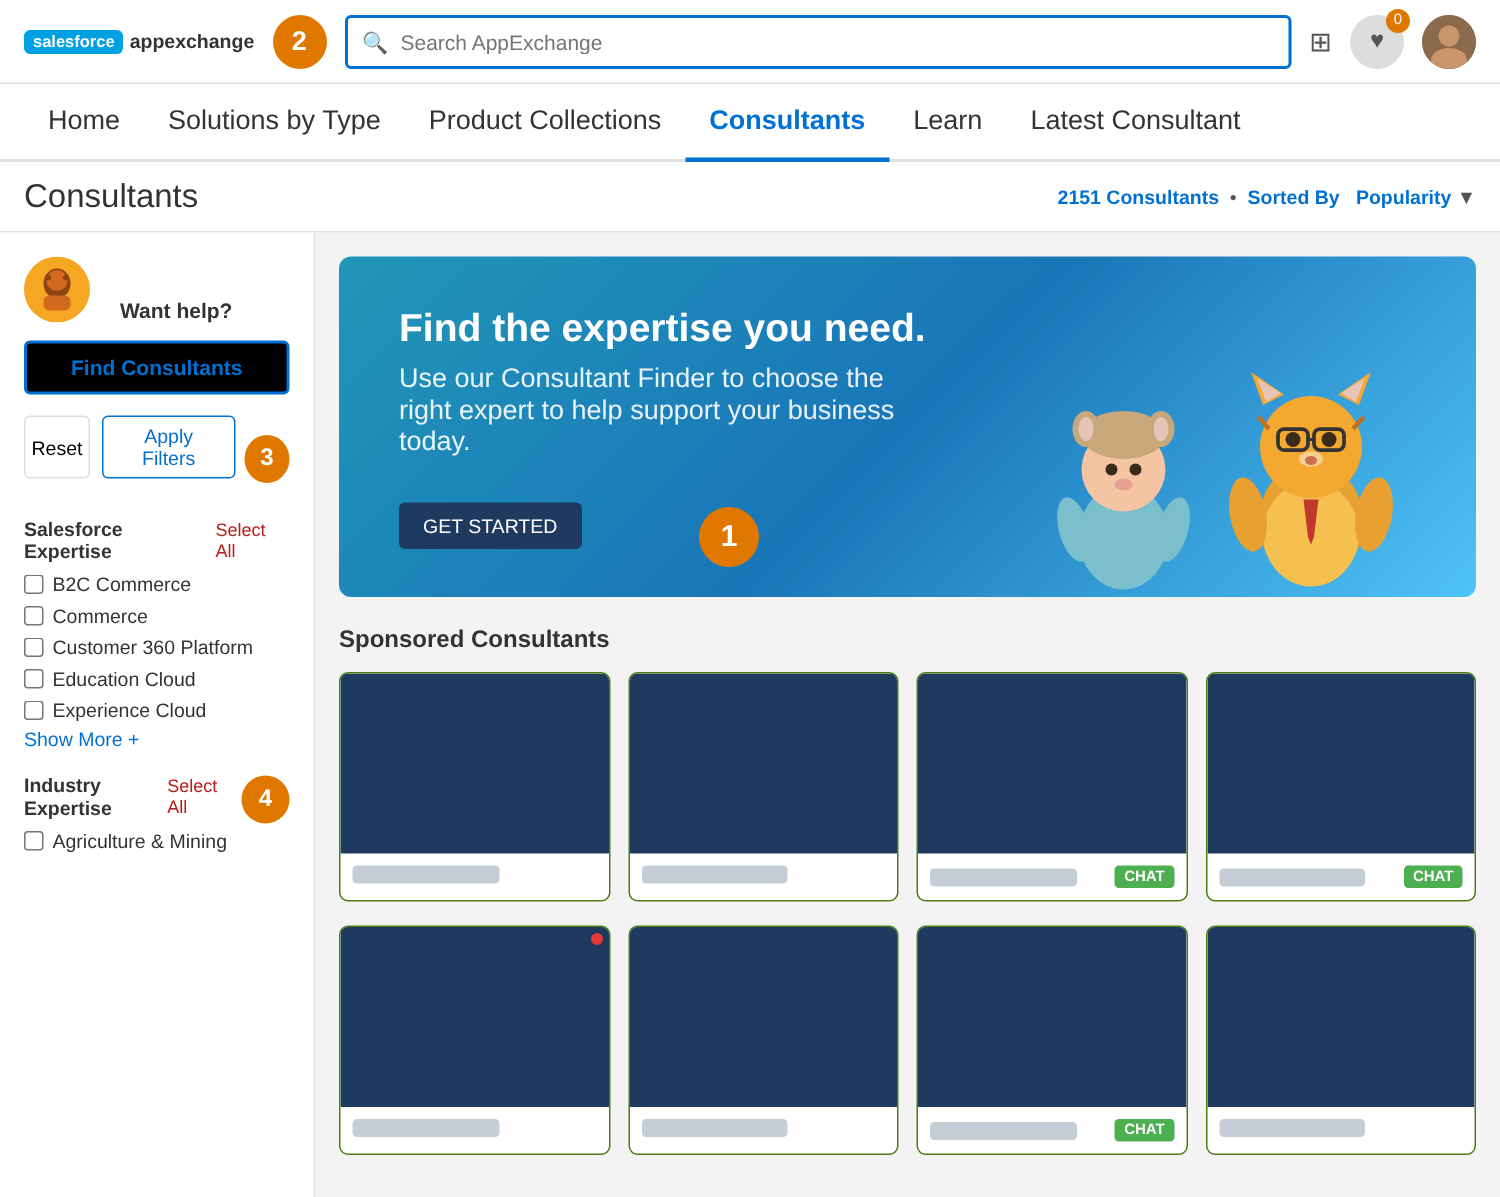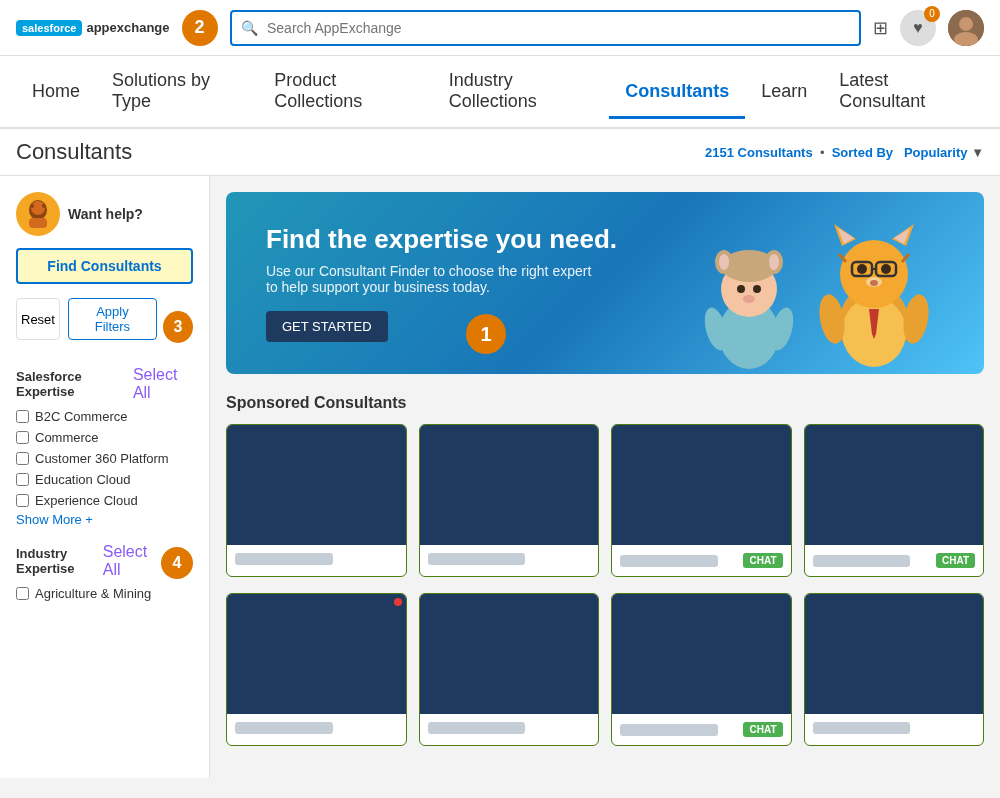--- a/index.html
+++ b/index.html
@@ -30,43 +30,43 @@
     .page-title-bar { background: #fff; padding: 10px 16px; display: flex; align-items: center; justify-content: space-between; border-bottom: 1px solid #e0e0e0; }
     .page-title { font-size: 22px; font-weight: 400; color: #333; }
     .sort-info { font-size: 13px; color: #555; }
     .sort-info span { color: #0070d2; font-weight: 600; cursor: pointer; }
 
     
     .main-layout { display: flex; padding: 0; }
 
     
     .sidebar { width: 210px; min-width: 210px; background: #fff; border-right: 1px solid #e0e0e0; padding: 16px; }
-    .help-box { display: flex; align-items: center; gap: 8px; margin-bottom: 12px; }
+    .help-box { display: flex; align-items: flex-end; gap: 20px; margin-bottom: 12px; }
     .help-avatar { width: 44px; height: 44px; }
     .help-text { font-size: 14px; font-weight: 600; }
-    .find-consultants-btn { width: 100%; background: #fef9c3; border: 2px solid #0070d2; color: #0070d2; padding: 8px; border-radius: 4px; font-size: 14px; font-weight: 600; cursor: pointer; margin-bottom: 14px; }
+    .find-consultants-btn { width: 100%; background: #000000; border: 2px solid #0070d2; color: #0070d2; padding: 8px; border-radius: 4px; font-size: 14px; font-weight: 600; cursor: pointer; margin-bottom: 14px; }
     .filter-actions { display: flex; gap: 8px; margin-bottom: 16px; }
     .reset-btn { border: 1px solid #ddd; background: #fff; padding: 5px 4px; border-radius: 4px; font-size: 13px; cursor: pointer; }
     .apply-btn { border: 1px solid #0070d2; background: #fff; color: #0070d2; padding: 5px 12px; border-radius: 4px; font-size: 13px; cursor: pointer; }
     .step-badge-3 { width: 32px; height: 32px; border-radius: 50%; background: #e07800; color: white; font-size: 16px; font-weight: bold; display: flex; align-items: center; justify-content: center; }
     .filter-section-title { font-size: 13px; font-weight: 700; color: #333; margin-bottom: 4px; display: flex; justify-content: space-between; align-items: center; }
-    .select-all-link { color: #8b5cf6; font-size: 16px; cursor: pointer; font-weight: 400; }
+    .select-all-link { color: #b91c1c; font-size: 12px; cursor: pointer; font-weight: 400; }
     .filter-item { display: flex; align-items: center; gap: 6px; padding: 3px 0; font-size: 13px; cursor: pointer; }
     .filter-item input[type="checkbox"] { cursor: pointer; }
     .show-more { color: #0070d2; font-size: 13px; cursor: pointer; margin-top: 6px; }
     .industry-section { margin-top: 16px; }
 
     
     .content-area { flex: 1; padding: 16px; }
 
     
     .hero-banner { background: linear-gradient(135deg, #2196b8 0%, #1976b8 50%, #4fc3f7 100%); border-radius: 8px; padding: 32px 40px; position: relative; margin-bottom: 20px; overflow: hidden; min-height: 160px; display: flex; align-items: center; }
     .hero-content { z-index: 1; }
     .hero-title { font-size: 26px; font-weight: 700; color: white; margin-bottom: 8px; }
-    .hero-subtitle { font-size: 14px; color: rgba(255,255,255,0.9); margin-bottom: 16px; max-width: 340px; }
+    .hero-subtitle { font-size: 18px; color: rgba(255,255,255,0.9); margin-bottom: 30px; max-width: 340px; }
     .get-started-btn { background: #1e3a5f; color: white; border: none; padding: 8px 16px; border-radius: 4px; font-size: 13px; cursor: pointer; font-weight: 400; }
     .step-badge-1 { width: 40px; height: 40px; border-radius: 50%; background: #e07800; color: white; font-size: 20px; font-weight: bold; display: flex; align-items: center; justify-content: center; position: absolute; left: 240px; bottom: 20px; z-index: 2; }
     .hero-characters { position: absolute; right: 40px; bottom: 0; display: flex; align-items: flex-end; gap: 0; }
 
     
     .sponsored-title { font-size: 16px; font-weight: 600; color: #333; margin-bottom: 12px; }
     .cards-grid { display: grid; grid-template-columns: repeat(4, 1fr); gap: 12px; margin-bottom: 16px; }
     .consultant-card { background: #fff; border: 1px solid #4d7c0f; border-radius: 6px; overflow: hidden; cursor: pointer; }
     .card-image { background: #1e3a5f; height: 120px; width: 100%; position: relative; }
     .card-footer { padding: 8px; display: flex; align-items: center; justify-content: space-between; }
@@ -100,21 +100,20 @@
           <ellipse cx="18" cy="30" rx="12" ry="8" fill="#c8956c"></ellipse>
         </svg>
     </div>
   </div>
 </div>
 
 <nav class="nav">
   <a class="nav-item">Home</a>
   <a class="nav-item">Solutions by Type</a>
   <a class="nav-item">Product Collections</a>
-  <a class="nav-item">Industry Collections</a>
   <a class="nav-item active">Consultants</a>
   <a class="nav-item">Learn</a>
   <a class="nav-item">Latest Consultant</a>
 </nav>
 
 <div class="page-title-bar">
   <h1 class="page-title">Consultants</h1>
   <div class="sort-info">
     <span>2151 Consultants</span>
     &nbsp;•&nbsp;

